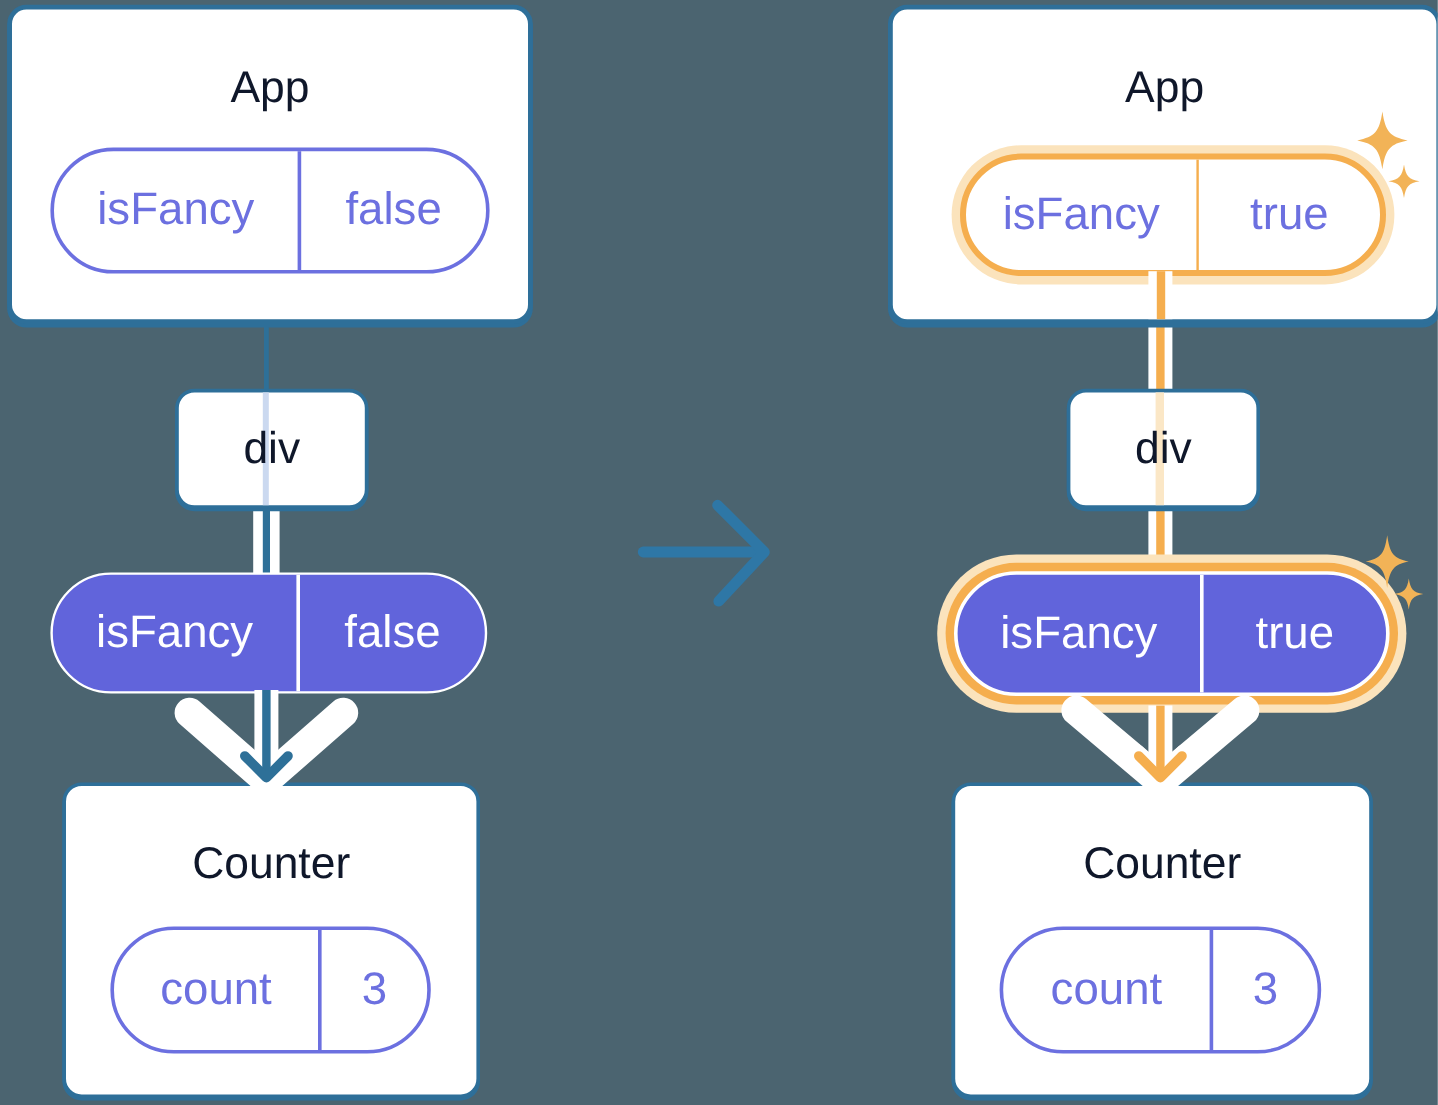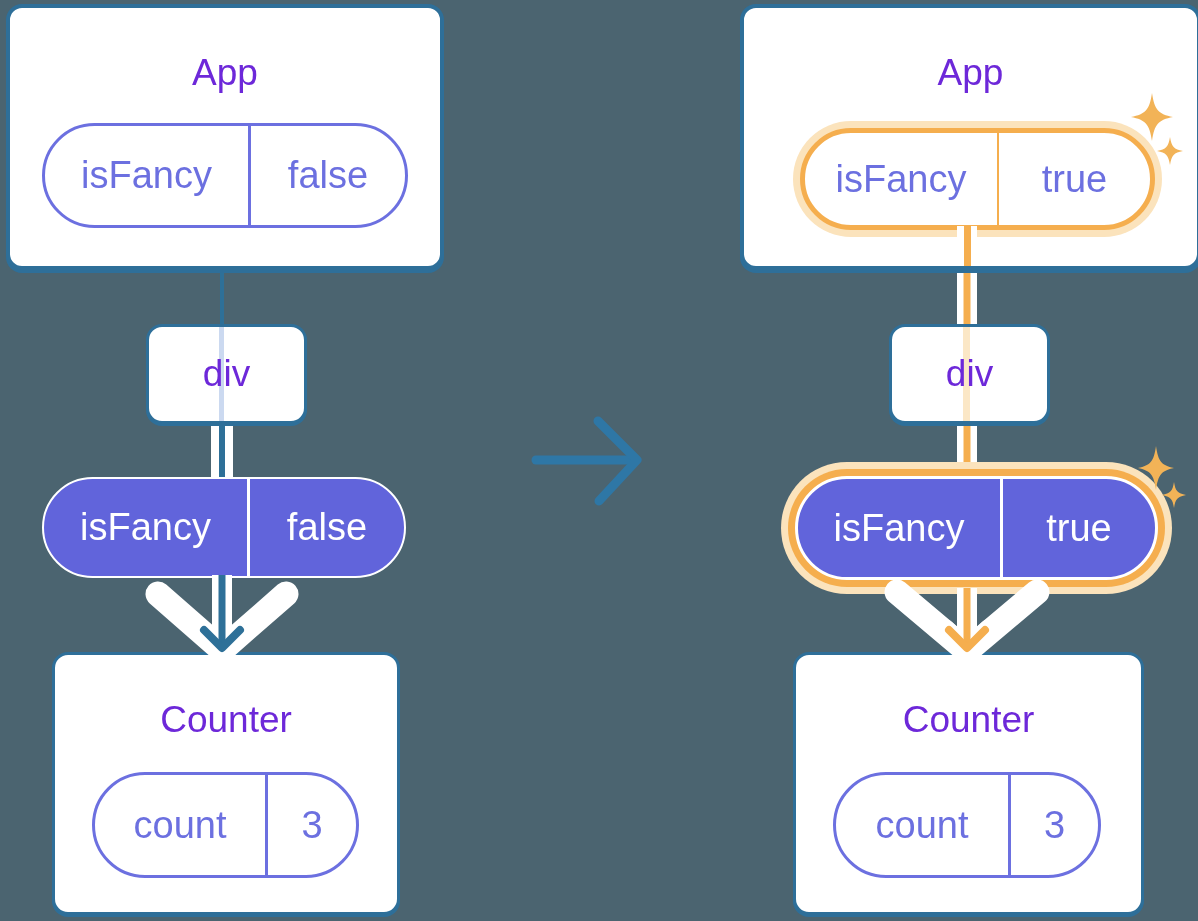--- a/index.html
+++ b/index.html
@@ -10,21 +10,21 @@
   svg.layer{position:absolute;left:0;top:0;pointer-events:none;}
   .connector-layer{z-index:0;}
   .overlay-layer{z-index:3;}
   .card{
     position:absolute;background:#fff;border:4px solid #2E6F99;
     border-radius:16px;box-shadow:0 3px 0 #2E6F99;z-index:1;
   }
   .card.thin{border-width:3px;box-shadow:0 2px 0 #2E6F99;}
   .card-title{
     position:absolute;left:0;right:0;text-align:center;
-    color:#6d28d9;font-size:37px;font-weight:500;z-index:1;
+    color:#0f172a;font-size:37px;font-weight:500;z-index:1;
   }
   .pill{
     position:absolute;display:flex;align-items:stretch;border-radius:999px;
     font-size:38px;z-index:2;
   }
   .pill-cell{display:flex;align-items:center;justify-content:center;}
   .pill-divider{width:3px;flex:0 0 3px;}
   .pill-outline{background:#fff;border:3px solid #6C70E0;color:#6C70E0;}
   .pill-outline .pill-divider{background:#6C70E0;}
   .pill-solid{background:#6164DB;border:2px solid #fff;color:#fff;}

